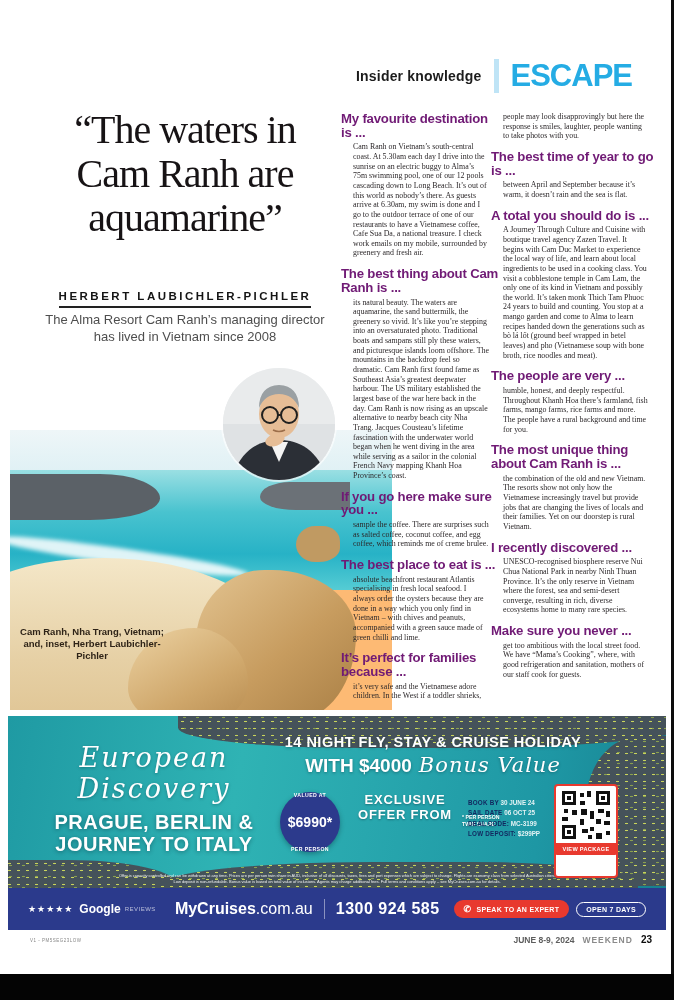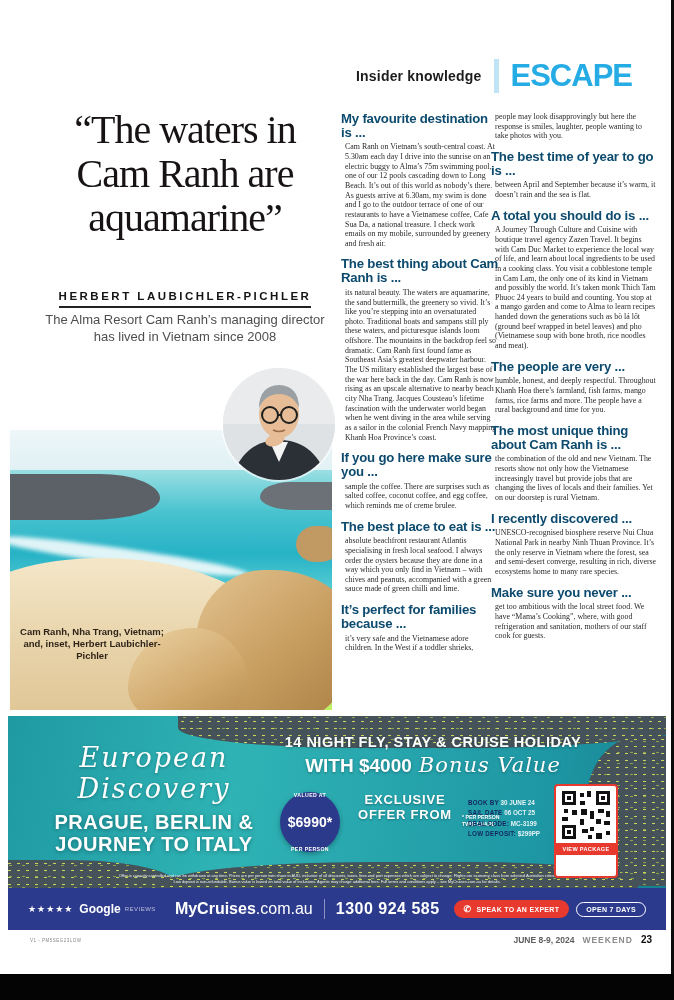--- a/index.html
+++ b/index.html
@@ -17,21 +17,21 @@
   .quote{left:38px;top:108px;width:294px;text-align:center;
          font-family:"Liberation Serif",serif;font-size:40px;line-height:1.1;
          letter-spacing:-1px;color:#171315;font-weight:500;}
   .byline-wrap{left:38px;top:286px;width:294px;text-align:center;}
   .byline{display:inline-block;font-size:11.5px;font-weight:800;letter-spacing:2.5px;
           color:#141414;border-bottom:2px solid #222;padding-bottom:4px;}
   .standfirst{left:38px;top:312px;width:294px;text-align:center;font-size:13px;
               line-height:1.3;color:#4e4e4e;font-weight:500;}
 
   
-  .photo{left:10px;top:430px;width:322px;height:280px;overflow:hidden;background:#bef264;}
+  .photo{left:10px;top:430px;width:382px;height:280px;overflow:hidden;background:#fdba74;}
   .sky{position:absolute;left:0;top:0;right:0;height:72px;
        background:linear-gradient(#eef6f8,#d5edf2);}
   .sea{position:absolute;left:0;top:40px;right:0;height:120px;
        background:linear-gradient(180deg,#9adfe3 0%,#49c3cf 35%,#27b2c6 70%,#55ccd4 100%);}
   .farrock1{position:absolute;left:-20px;top:44px;width:170px;height:46px;background:#5b6167;
             border-radius:0 60% 70% 0/0 90% 80% 0;}
   .farrock2{position:absolute;left:250px;top:52px;width:90px;height:28px;background:#6b7177;
             border-radius:50% 0 0 60%/80% 0 0 70%;}
   .surf{position:absolute;left:-20px;top:118px;width:260px;height:16px;background:rgba(255,255,255,.85);
         transform:rotate(8deg);border-radius:50%;filter:blur(2px);}
@@ -49,23 +49,23 @@
 
   
   .portrait{left:223px;top:368px;width:112px;height:112px;border-radius:50%;overflow:hidden;
             background:linear-gradient(#f0f2f3,#dcdfe1);z-index:5;box-shadow:0 0 0 2px rgba(255,255,255,.6);}
 
   
   .col{top:112px;font-family:"Liberation Serif",serif;font-size:7.9px;line-height:1.22;color:#2c282a;}
   .col1{left:341px;width:160px;}
   .col2{left:491px;width:170px;}
   .qhead{font-family:"Liberation Sans",sans-serif;font-weight:800;font-size:13.2px;
-         line-height:1.04;letter-spacing:-.2px;color:#0c4a6e;margin:9px 0 3px;}
+         line-height:1.04;letter-spacing:-.2px;color:#701a75;margin:9px 0 3px;}
   .col .first{margin-top:0;}
-  .qbody{margin:0 4px 2px;text-align:left;}
+  .qbody{margin:0 12px 2px;text-align:left;}
 
   
   .ad{left:8px;top:716px;width:658px;height:214px;}
   .ad-image{position:absolute;left:0;top:0;right:0;height:172px;overflow:hidden;
             background:linear-gradient(100deg,#1f9aa3,#2fb3b4 35%,#28a7ae 55%,#1e97a4 80%,#17808f);}
   .speck{background-color:#45525a;background-image:radial-gradient(#c9d45c 1.1px,transparent 1.3px),
          radial-gradient(#8aa04f 1px,transparent 1.2px);background-size:9px 7px,13px 11px;}
   .arock-top{position:absolute;left:170px;top:-26px;width:520px;height:58px;border-radius:0 0 45% 35%;}
   .arock-right{position:absolute;right:-40px;top:20px;width:120px;height:150px;border-radius:45% 0 0 40%;}
   .arock-bl{position:absolute;left:-30px;bottom:-18px;width:200px;height:46px;border-radius:0 55% 0 0;}

